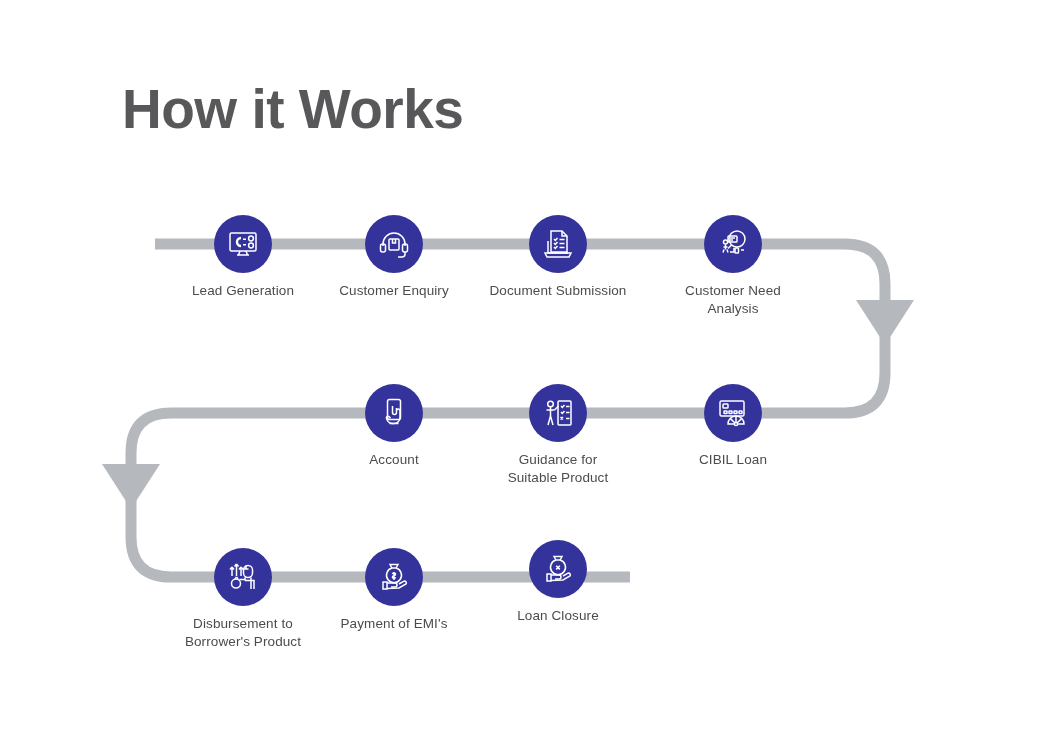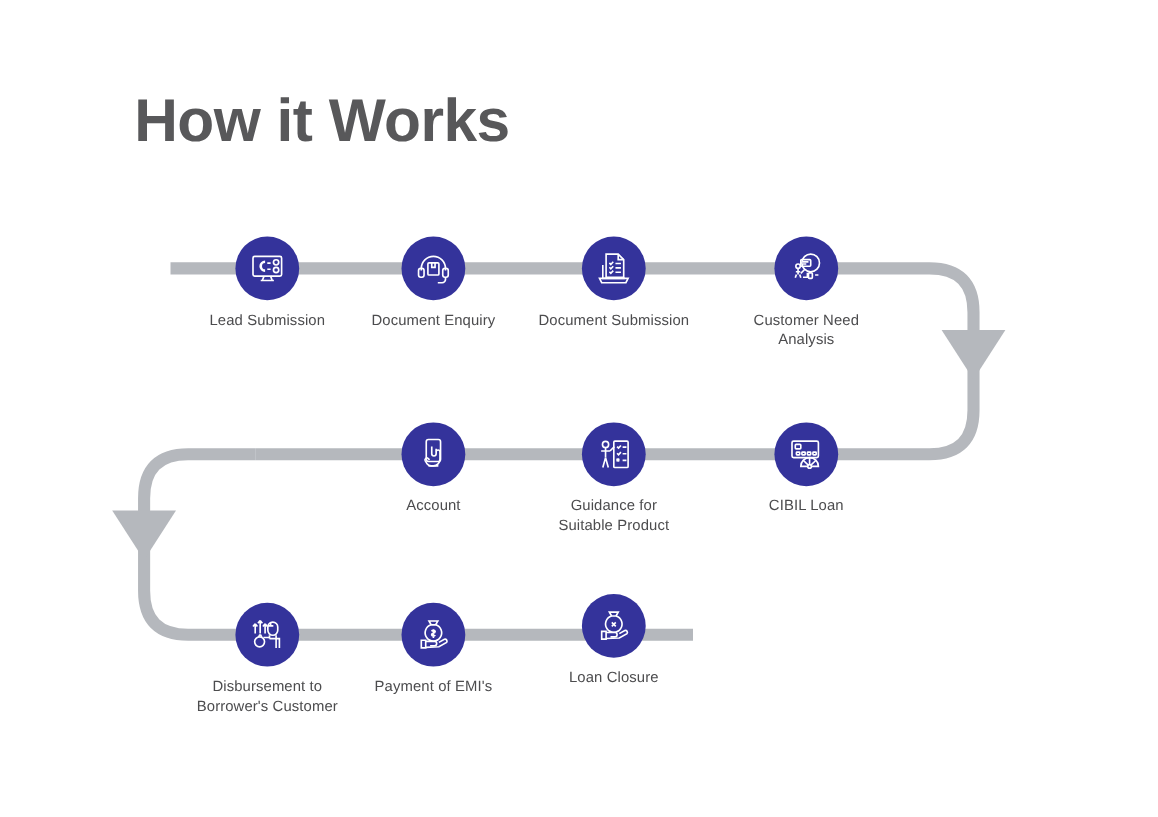--- a/index.html
+++ b/index.html
@@ -94,35 +94,35 @@
     <span class="node-circle">
       <svg width="34" height="34" viewBox="0 0 34 34" fill="none" stroke="#ffffff" stroke-width="1.5">
         <rect x="4" y="6" width="26" height="18" rx="1.5"></rect>
         <path d="M14 24 l-1.5 4 M20 24 l1.5 4 M11 28 h12"></path>
         <path d="M15 11 a4 4 0 1 0 0 8" stroke-width="2.4"></path>
         <path d="M17 12.2 h3 M17 17.8 h3"></path>
         <circle cx="25" cy="11.5" r="2.4"></circle>
         <circle cx="25" cy="18.5" r="2.4"></circle>
       </svg>
     </span>
-    <div class="node-label">Lead Submission</div>
+    <div class="node-label">Lead Generation</div>
   </div>
 
   <div class="node" style="left:394px; top:215px;">
     <span class="node-circle">
       <svg width="34" height="34" viewBox="0 0 34 34" fill="none" stroke="#ffffff" stroke-width="1.5">
         <path d="M6 19 v-2 a11 11 0 0 1 22 0 v2"></path>
         <rect x="3.5" y="17" width="5" height="8" rx="2"></rect>
         <rect x="25.5" y="17" width="5" height="8" rx="2"></rect>
         <path d="M28 25 v2 a3 3 0 0 1 -3 3 h-4"></path>
         <rect x="12" y="12" width="10" height="11" rx="1"></rect>
         <path d="M15.5 12 v4 h3 v-4"></path>
       </svg>
     </span>
-    <div class="node-label">Document Enquiry</div>
+    <div class="node-label">Customer Enquiry</div>
   </div>
 
   <div class="node" style="left:558px; top:215px;">
     <span class="node-circle">
       <svg width="34" height="34" viewBox="0 0 34 34" fill="none" stroke="#ffffff" stroke-width="1.5">
         <path d="M10 4 h11 l5 5 v16 h-16 z"></path>
         <path d="M21 4 v5 h5"></path>
         <path d="M13 12 l1.3 1.4 L16.5 11 M18.5 12.5 h5"></path>
         <path d="M13 16 l1.3 1.4 L16.5 15 M18.5 16.5 h5"></path>
         <path d="M13 20 l1.3 1.4 L16.5 19 M18.5 20.5 h5"></path>
@@ -206,21 +206,21 @@
         <path d="M15 16 v-9 M15 7 l-2 2.5 M15 7 l2 2.5"></path>
         <path d="M22 5.5 a4.5 4.5 0 0 1 4.5 4.5 v3 a4.5 4.5 0 0 1 -9 0 v-3 a4.5 4.5 0 0 1 4.5 -4.5 z"></path>
         <path d="M17.5 9 h5 M20 5.5 v3.5"></path>
         <path d="M19 17.5 v3 M25 17.5 v11.5 M19 20.5 h9 v8.5"></path>
         <path d="M13.5 19.5 h6"></path>
         <circle cx="10" cy="23.5" r="4.5"></circle>
         <path d="M9 19.2 l1 -1.8 h1 l1 1.8"></path>
       </svg>
     </span>
     <div class="node-label">Disbursement to
-Borrower's Customer</div>
+Borrower's Product</div>
   </div>
 
   <div class="node" style="left:394px; top:548px;">
     <span class="node-circle">
       <svg width="34" height="34" viewBox="0 0 34 34" fill="none" stroke="#ffffff" stroke-width="1.5">
         <path d="M15 8 l-2 -3.5 h8 l-2 3.5"></path>
         <path d="M15 8 a7.5 7.5 0 1 0 4 0 z"></path>
         <path d="M17 12 v8 M15.4 14 a1.7 1.7 0 0 1 3.2 0 a1.7 1.7 0 0 1 -1.6 1.6 a1.7 1.7 0 0 0 -1.6 1.6 a1.7 1.7 0 0 0 3.2 0"></path>
         <path d="M6 22 h4 v7 h-4 z"></path>
         <path d="M10 23 h8 a2 2 0 0 1 0 4 h-4"></path>

